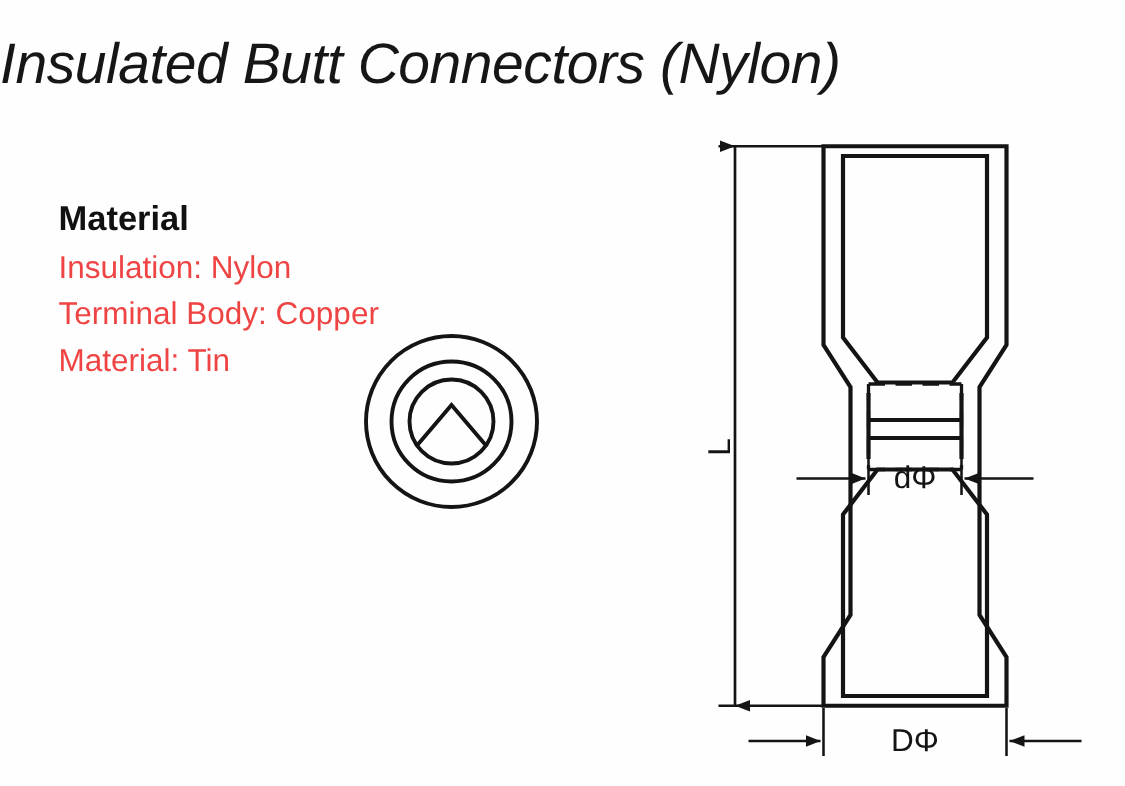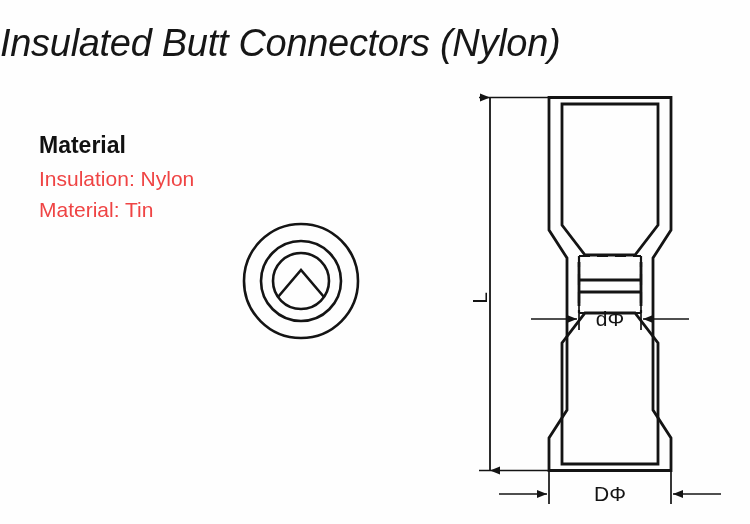--- a/index.html
+++ b/index.html
@@ -70,20 +70,21 @@
 </head>
 <body>
 
 <div id="page">
 
   <div id="title">Insulated Butt Connectors (Nylon)</div>
 
   <div id="material-block">
     <div id="material-heading">Material</div>
     <div class="material-line">Insulation: Nylon</div>
+    <div class="material-line">Terminal Body: Copper</div>
     <div class="material-line">Material: Tin</div>
   </div>
 
   <div id="cross-section">
     <svg width="126" height="126" viewBox="0 0 126 126">
       <circle cx="63" cy="63" r="57" fill="none" stroke="#141414" stroke-width="2.6"></circle>
       <circle cx="63" cy="63" r="40" fill="none" stroke="#141414" stroke-width="2.6"></circle>
       <circle cx="63" cy="63" r="28" fill="none" stroke="#141414" stroke-width="2.6"></circle>
       <path d="M 40 79 L 63 52 L 86 79" fill="none" stroke="#141414" stroke-width="2.6" stroke-linejoin="miter" stroke-linecap="butt"></path>
     </svg>

